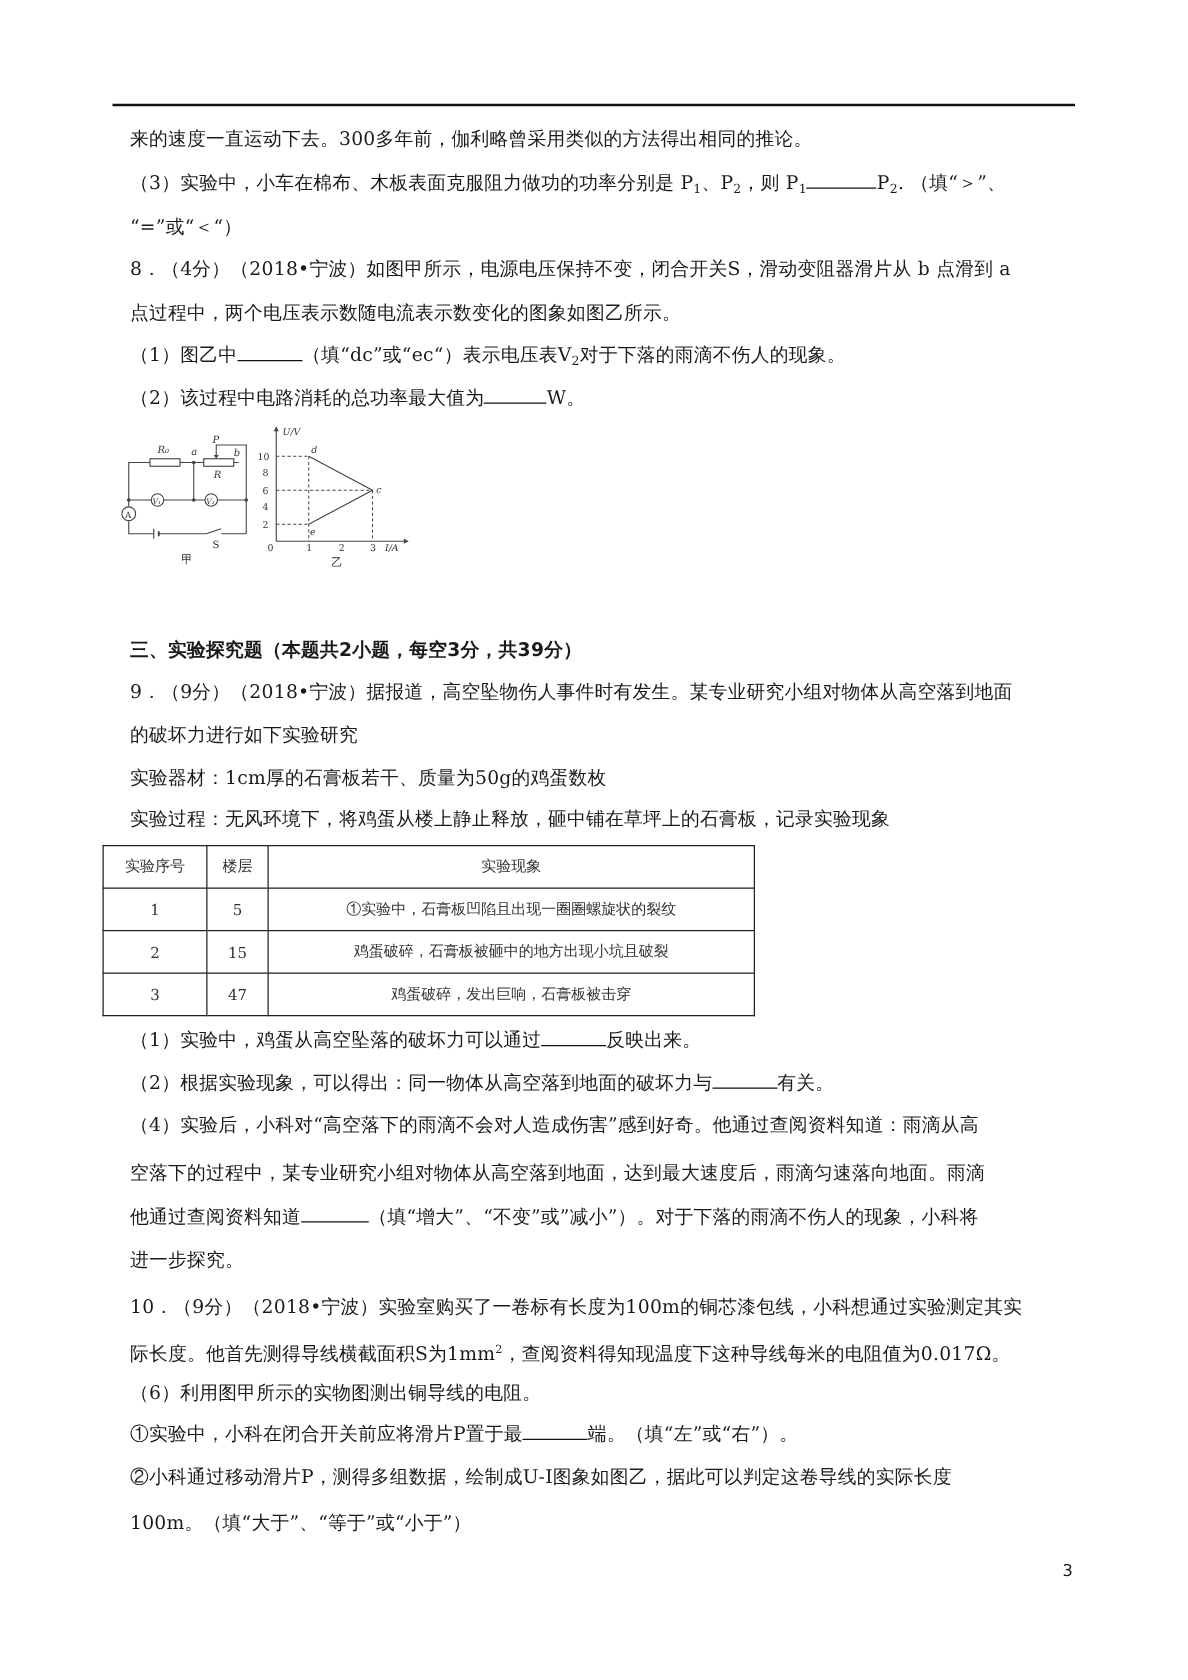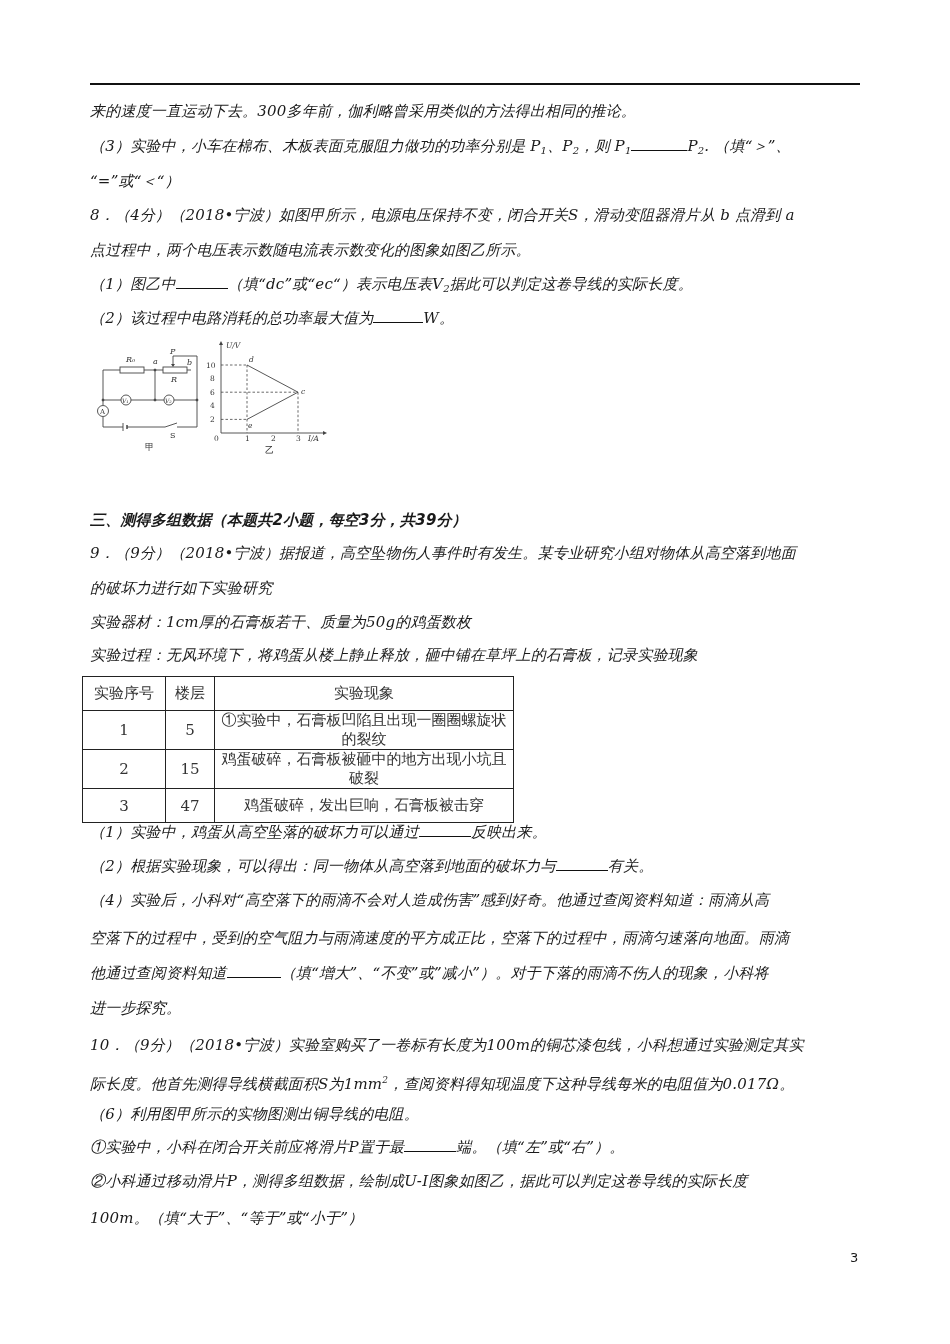--- a/index.html
+++ b/index.html
@@ -2,48 +2,48 @@
 <html><head>
   <meta charset="utf-8">
   <style>
     html, body { margin: 0; padding: 0; background: #ffffff; }
     body {
       width: 950px; height: 1344px; position: relative; overflow: hidden;
       font-family: "DejaVu Serif", "Liberation Serif", serif;
       color: #1a1a1a; font-size: 15px;
     }
     .rule { position: absolute; left: 90px; top: 83px; width: 770px; height: 2px; background: #111; }
-    .line { position: absolute; left: 90px; white-space: nowrap; font-size: 15px; line-height: 20px; letter-spacing: 0.2px; font-style: italic; }
+    .line { position: absolute; left: 104px; white-space: nowrap; font-size: 15px; line-height: 20px; letter-spacing: 0.2px; }
     .blank { display: inline-block; border-bottom: 1px solid #111; height: 14px; vertical-align: baseline; }
     .sub { font-size: 10px; vertical-align: -3px; }
     .sup { font-size: 9px; vertical-align: 6px; }
     .bold { font-weight: bold; font-family: "DejaVu Sans", "Liberation Sans", sans-serif; }
     .figure { position: absolute; left: 95px; top: 340px; width: 240px; height: 118px; }
     table.exp {
-      position: absolute; left: 82px; top: 676px; width: 432px;
-      border-collapse: collapse; font-size: 15px;
+      position: absolute; left: 82px; top: 676px; width: 522px;
+      border-collapse: collapse; font-size: 12px;
     }
     table.exp td, table.exp th {
       border: 1.5px solid #222; text-align: center; height: 33px; padding: 0 4px;
       font-weight: normal; color: #333;
     }
     .pageno { position: absolute; left: 850px; top: 1250px; font-family: "DejaVu Sans", sans-serif; font-size: 13px; }
   </style>
 </head>
 <body>
 
 <div class="rule"></div>
 
 <div class="line" style="top:101px"><span>来的速度一直运动下去。300多年前，伽利略曾采用类似的方法得出相同的推论。</span></div>
 <div class="line" style="top:136px"><span>（3）实验中，小车在棉布、木板表面克服阻力做功的功率分别是 P</span><span class="sub">1</span><span>、P</span><span class="sub">2</span><span>，则 P</span><span class="sub">1</span><span class="blank" style="width:56px"></span><span>P</span><span class="sub">2</span><span>. （填“＞”、</span></div>
 <div class="line" style="top:171px"><span>“=”或“＜“）</span></div>
 
 <div class="line" style="top:205px"><span>8．（4分）（2018•宁波）如图甲所示，电源电压保持不变，闭合开关S，滑动变阻器滑片从 b 点滑到 a</span></div>
 <div class="line" style="top:240px"><span>点过程中，两个电压表示数随电流表示数变化的图象如图乙所示。</span></div>
-<div class="line" style="top:274px"><span>（1）图乙中</span><span class="blank" style="width:52px"></span><span>（填“dc”或“ec“）表示电压表V</span><span class="sub">2</span><span>据此可以判定这卷导线的实际长度。</span></div>
+<div class="line" style="top:274px"><span>（1）图乙中</span><span class="blank" style="width:52px"></span><span>（填“dc”或“ec“）表示电压表V</span><span class="sub">2</span><span>对于下落的雨滴不伤人的现象。</span></div>
 <div class="line" style="top:308px"><span>（2）该过程中电路消耗的总功率最大值为</span><span class="blank" style="width:50px"></span><span>W。</span></div>
 
 <svg class="figure" viewBox="0 0 240 118" xmlns="http://www.w3.org/2000/svg" font-family="DejaVu Serif, serif" font-size="8" fill="none" stroke="#444" stroke-width="0.9">
   <g>
 
     <polyline points="8,60 8,30 25,30"></polyline>
     <rect x="25" y="27" width="24" height="6"></rect>
     <polyline points="49,30 60,30 60,60"></polyline>
     <line x1="60" y1="30" x2="68" y2="30"></line>
     <rect x="68" y="27" width="24" height="6"></rect>
@@ -114,21 +114,21 @@
       <text x="201" y="101">3</text>
       <text x="213" y="101" font-style="italic">I/A</text>
       <text x="154" y="22" font-style="italic">d</text>
       <text x="206" y="54" font-style="italic">c</text>
       <text x="153" y="88" font-style="italic">e</text>
       <text x="170" y="113" font-size="9">乙</text>
     </g>
   </g>
 </svg>
 
-<div class="line bold" style="top:510px"><span>三、测得多组数据（本题共2小题，每空3分，共39分）</span></div>
+<div class="line bold" style="top:510px"><span>三、实验探究题（本题共2小题，每空3分，共39分）</span></div>
 
 <div class="line" style="top:543px"><span>9．（9分）（2018•宁波）据报道，高空坠物伤人事件时有发生。某专业研究小组对物体从高空落到地面</span></div>
 <div class="line" style="top:578px"><span>的破坏力进行如下实验研究</span></div>
 <div class="line" style="top:612px"><span>实验器材：1cm厚的石膏板若干、质量为50g的鸡蛋数枚</span></div>
 <div class="line" style="top:645px"><span>实验过程：无风环境下，将鸡蛋从楼上静止释放，砸中铺在草坪上的石膏板，记录实验现象</span></div>
 
 <table class="exp">
   <tbody>
       <tr>
     <th style="width:74px">实验序号</th>
@@ -149,21 +149,21 @@
     <td>3</td>
     <td>47</td>
     <td>鸡蛋破碎，发出巨响，石膏板被击穿</td>
   </tr>
 </tbody>
   </table>
 
 <div class="line" style="top:822px"><span>（1）实验中，鸡蛋从高空坠落的破坏力可以通过</span><span class="blank" style="width:52px"></span><span>反映出来。</span></div>
 <div class="line" style="top:856px"><span>（2）根据实验现象，可以得出：同一物体从高空落到地面的破坏力与</span><span class="blank" style="width:52px"></span><span>有关。</span></div>
 <div class="line" style="top:890px"><span>（4）实验后，小科对“高空落下的雨滴不会对人造成伤害”感到好奇。他通过查阅资料知道：雨滴从高</span></div>
-<div class="line" style="top:928px"><span>空落下的过程中，受到的空气阻力与雨滴速度的平方成正比，空落下的过程中，雨滴匀速落向地面。雨滴</span></div>
+<div class="line" style="top:928px"><span>空落下的过程中，某专业研究小组对物体从高空落到地面，达到最大速度后，雨滴匀速落向地面。雨滴</span></div>
 <div class="line" style="top:963px"><span>他通过查阅资料知道</span><span class="blank" style="width:54px"></span><span>（填“增大”、“不变”或”减小”）。对于下落的雨滴不伤人的现象，小科将</span></div>
 <div class="line" style="top:998px"><span>进一步探究。</span></div>
 
 <div class="line" style="top:1035px"><span>10．（9分）（2018•宁波）实验室购买了一卷标有长度为100m的铜芯漆包线，小科想通过实验测定其实</span></div>
 <div class="line" style="top:1070px"><span>际长度。他首先测得导线横截面积S为1mm</span><span class="sup">2</span><span>，查阅资料得知现温度下这种导线每米的电阻值为0.017Ω。</span></div>
 <div class="line" style="top:1104px"><span>（6）利用图甲所示的实物图测出铜导线的电阻。</span></div>
 <div class="line" style="top:1137px"><span>①实验中，小科在闭合开关前应将滑片P置于最</span><span class="blank" style="width:52px"></span><span>端。（填“左”或“右”）。</span></div>
 <div class="line" style="top:1171px"><span>②小科通过移动滑片P，测得多组数据，绘制成U-I图象如图乙，据此可以判定这卷导线的实际长度</span></div>
 <div class="line" style="top:1208px"><span>100m。（填“大于”、“等于”或“小于”）</span></div>
 

